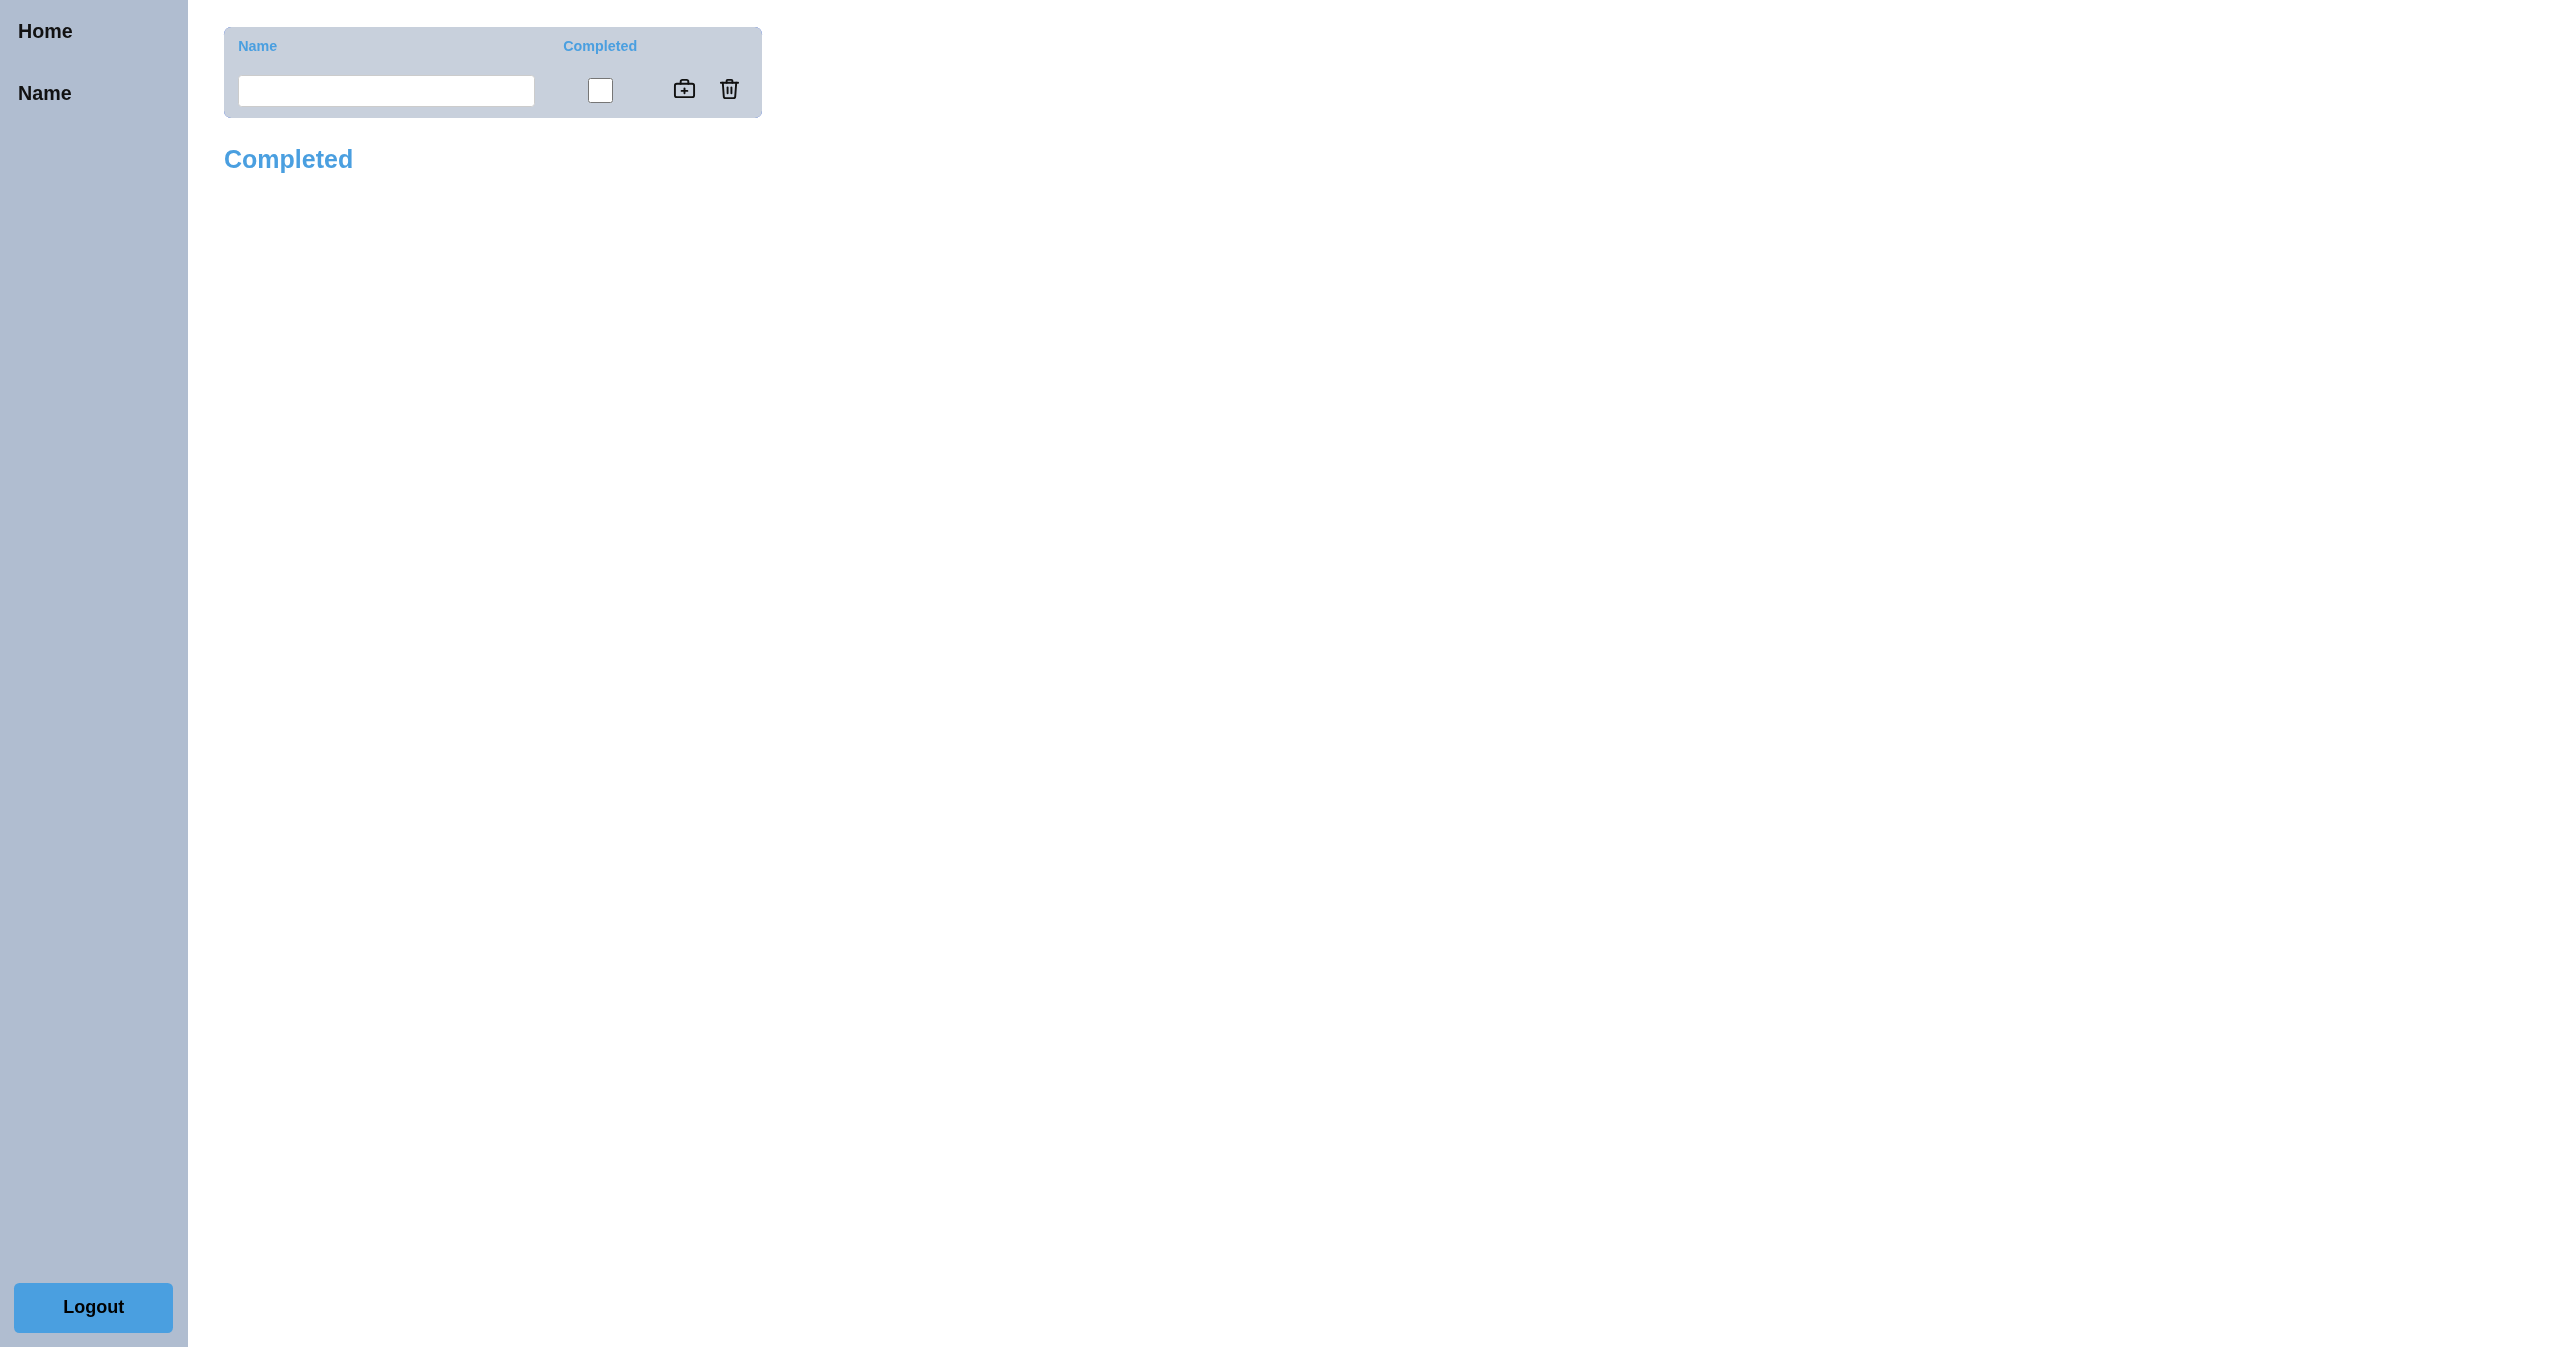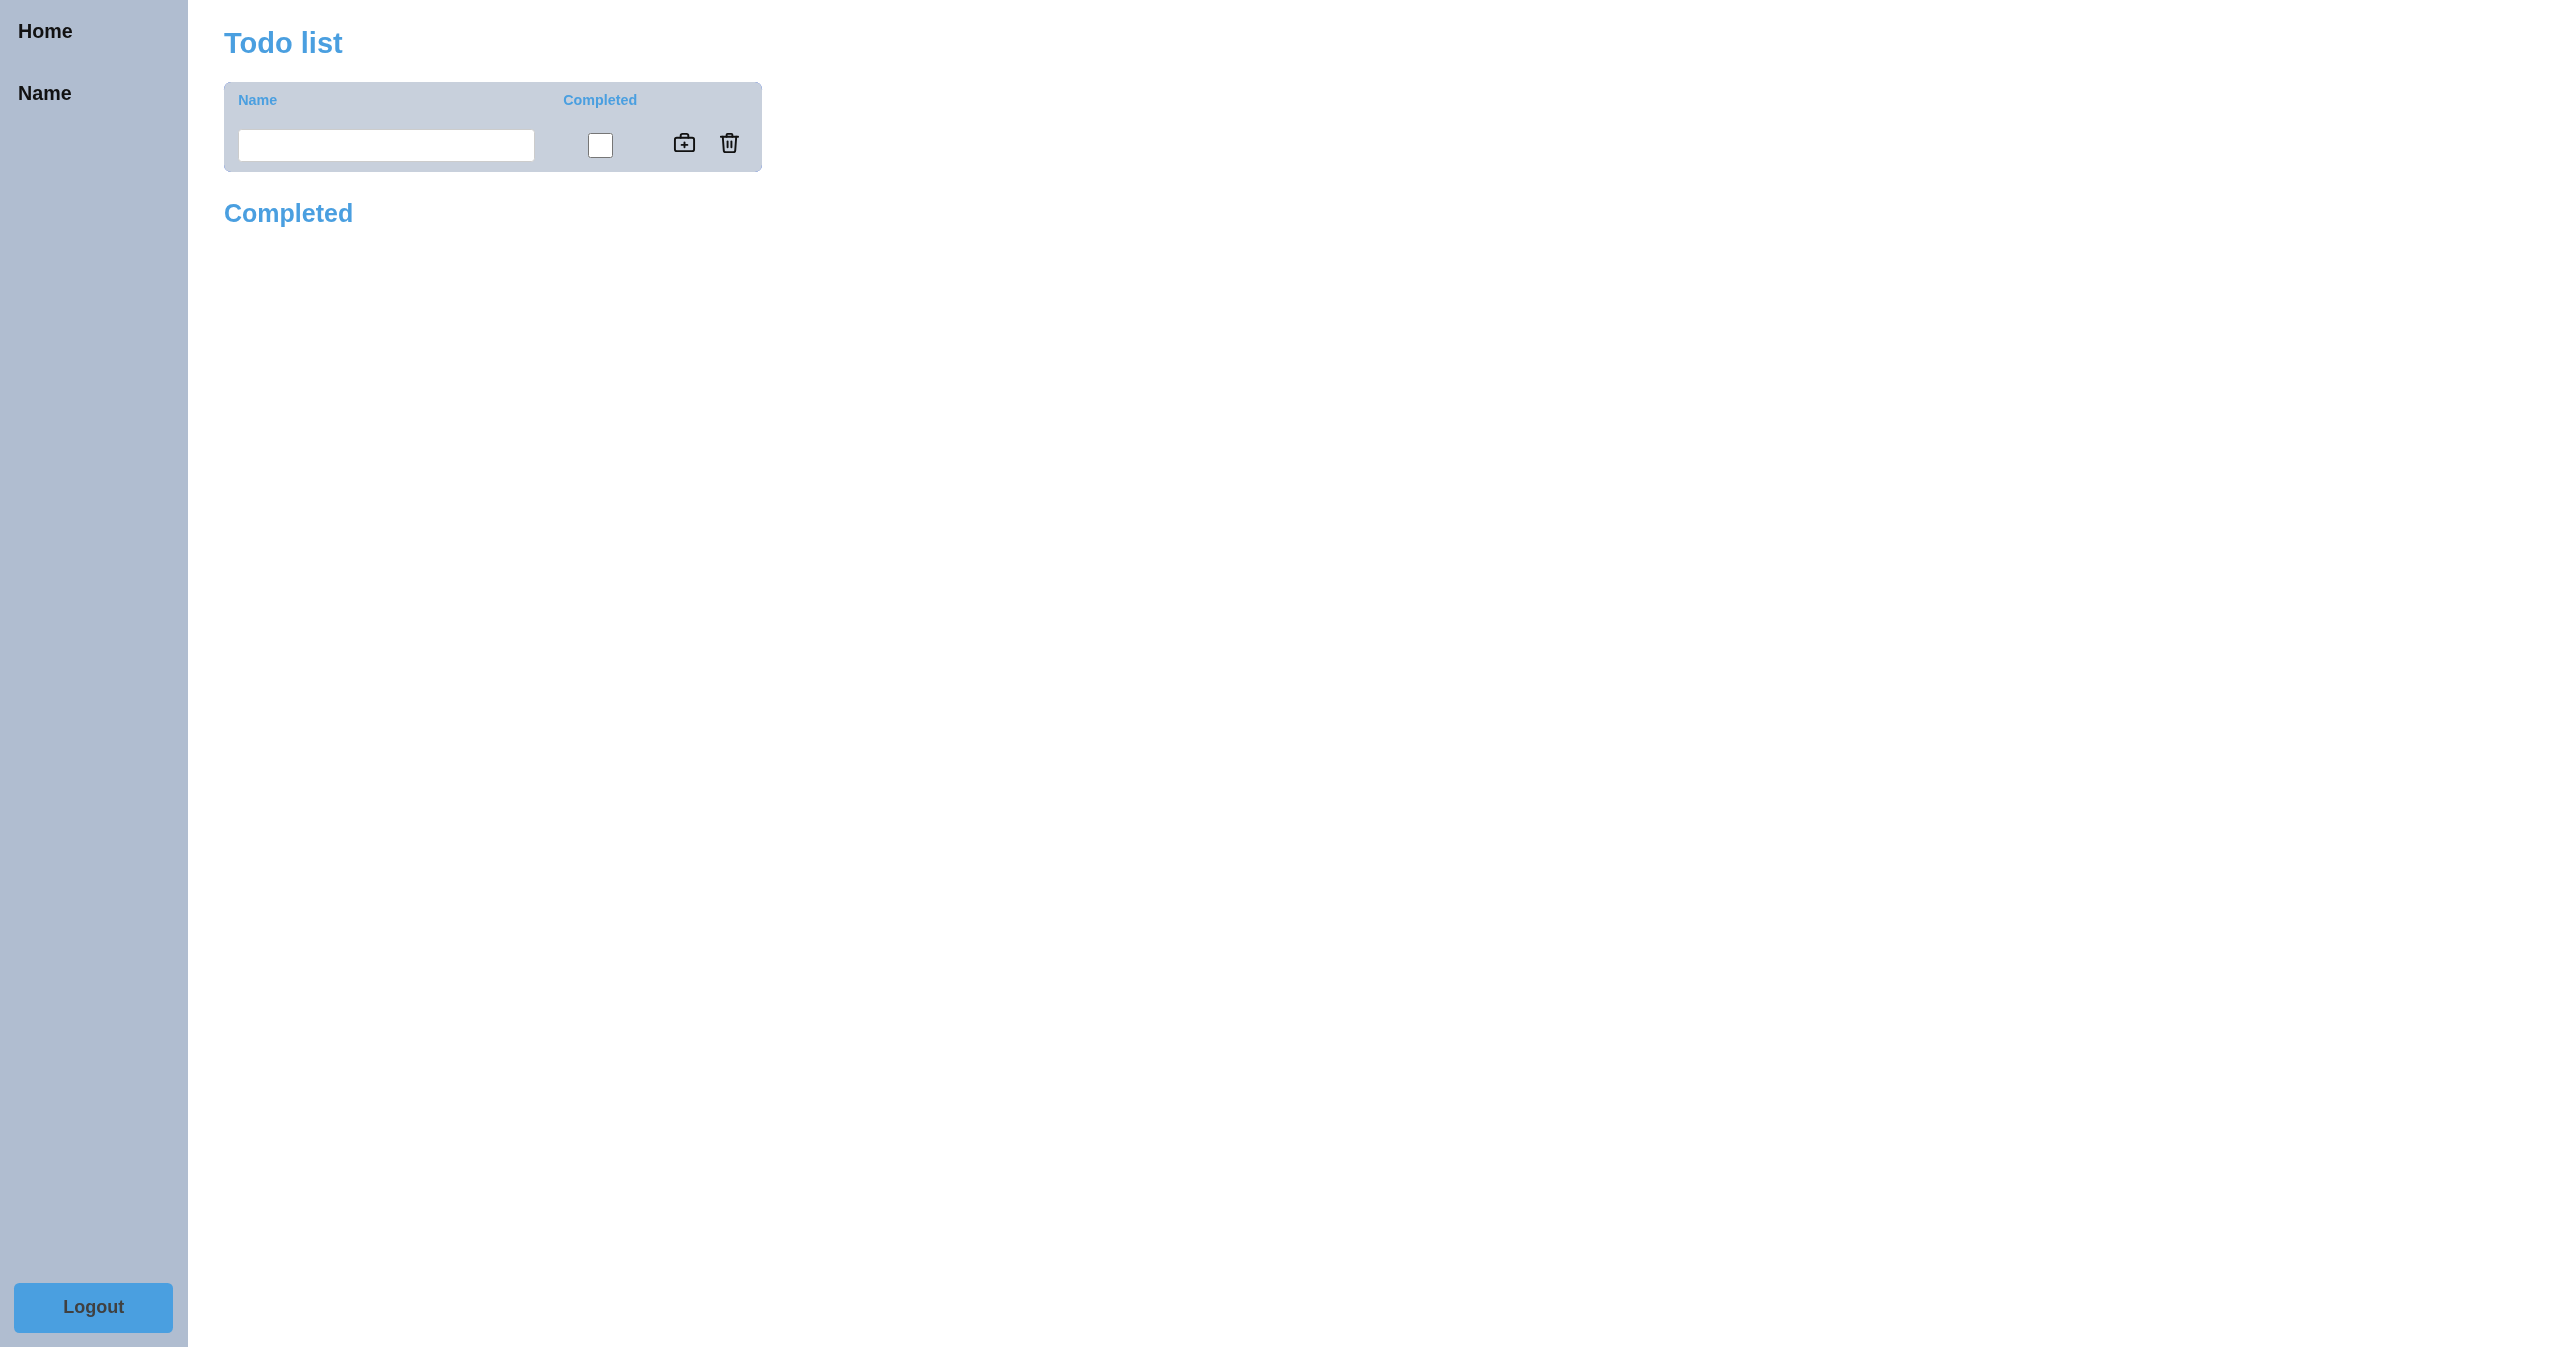--- a/index.html
+++ b/index.html
@@ -38,21 +38,21 @@
       color: #111;
       cursor: pointer;
       text-decoration: none;
       display: block;
     }
 
     .sidebar-logout {
       margin: 14.3px;
       padding: 14.3px 9px;
       background: #4a9fe0;
-      color: #404040;
+      color: #000000;
       font-size: 18px;
       font-weight: bold;
       border: none;
       border-radius: 5.4px;
       cursor: pointer;
       text-align: center;
       width: calc(100% - 29px);
     }
 
     .main-content {
@@ -167,21 +167,20 @@
 
 <div class="sidebar">
   <nav class="sidebar-nav">
     <a class="sidebar-item">Home</a>
     <a class="sidebar-item">Name</a>
   </nav>
   <button class="sidebar-logout">Logout</button>
 </div>
 
 <div class="main-content">
-  <h1 class="page-title">Todo list</h1>
 
   <table class="todo-table">
     <thead>
       <tr>
         <th class="col-name">Name</th>
         <th class="col-completed">Completed</th>
         <th class="col-actions"></th>
       </tr>
     </thead>
     <tbody>

